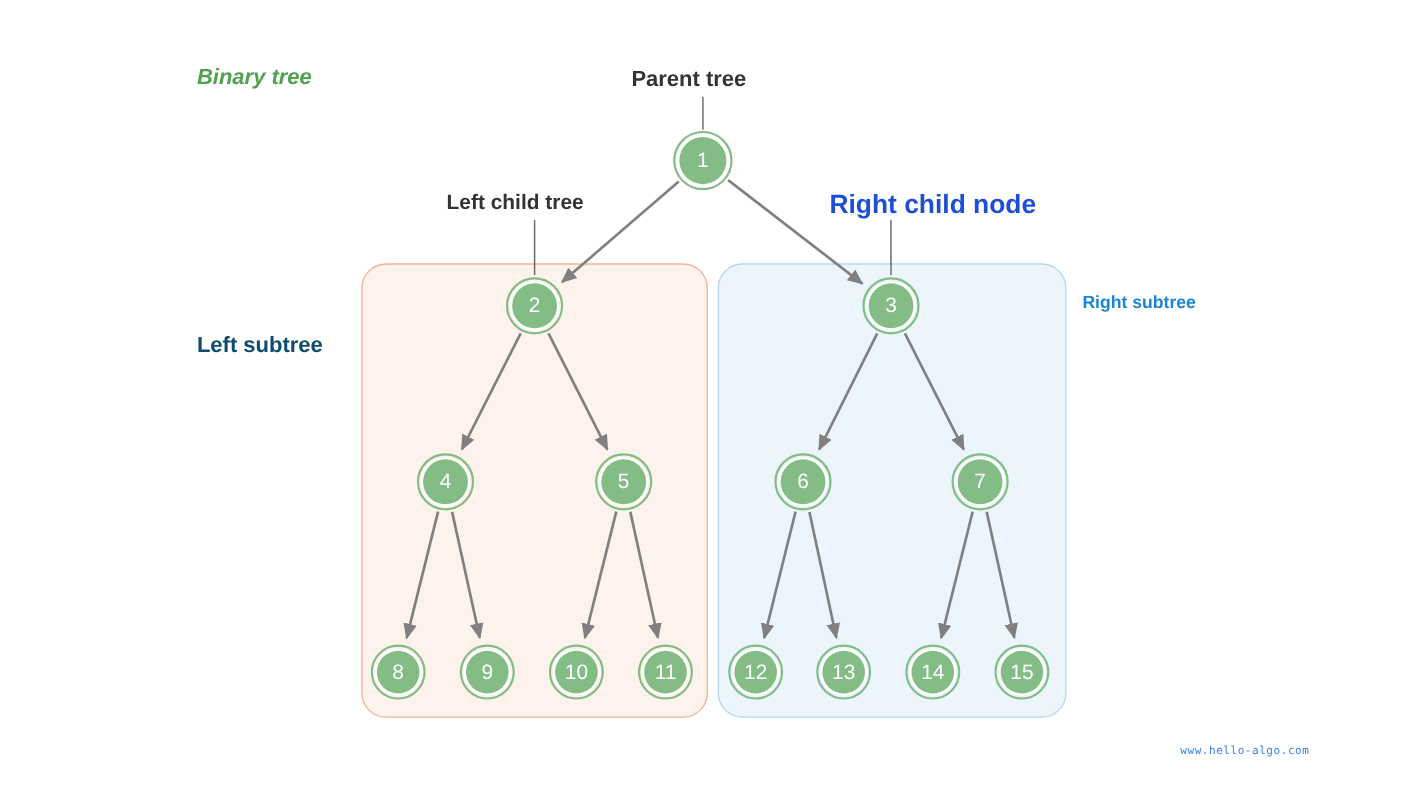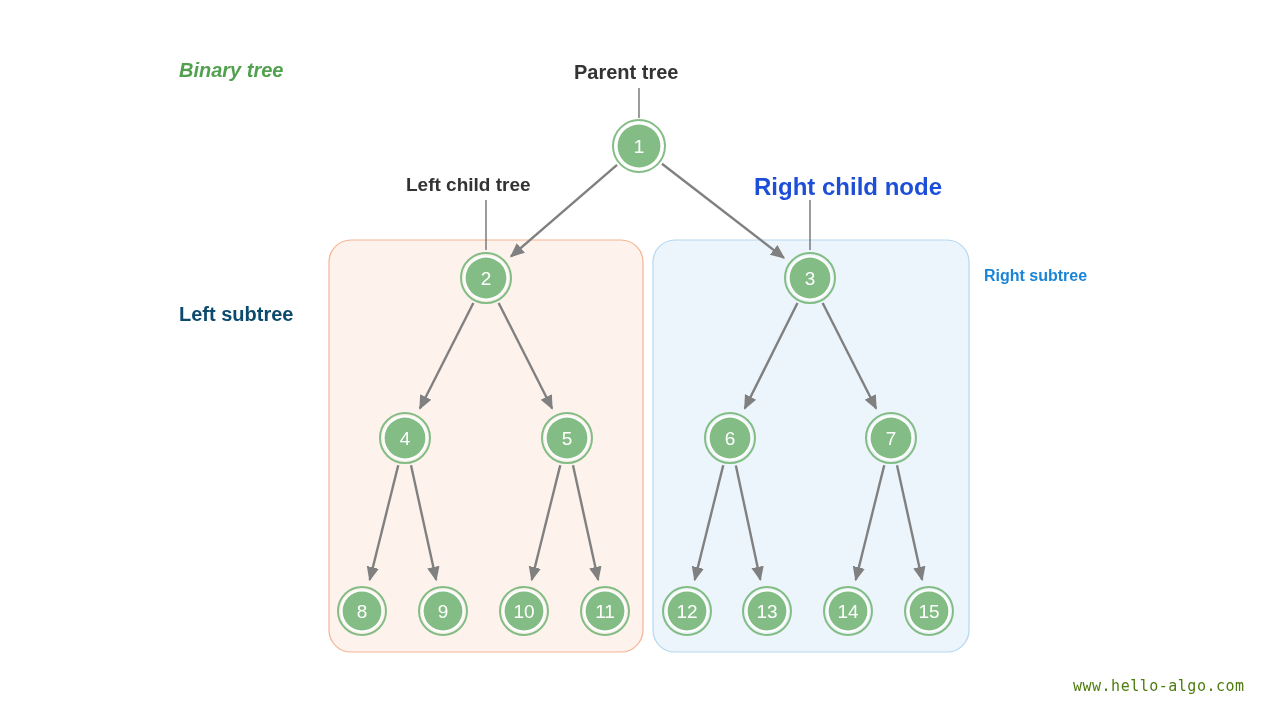--- a/index.html
+++ b/index.html
@@ -69,22 +69,22 @@
     font-size: 16px;
     color: #1a84d6;
     left: 984px;
     top: 268px;
   }
   .watermark {
     position: absolute;
     left: 1073px;
     top: 677px;
     font-family: "DejaVu Sans Mono", monospace;
-    font-size: 15px;
-    color: #4d7c0f;
+    font-size: 10px;
+    color: #3b82f6;
     letter-spacing: 0.5px;
     white-space: nowrap;
   }
   .node-text {
     font-family: "Liberation Sans", sans-serif;
     font-size: 19px;
     fill: #ffffff;
     text-anchor: middle;
     dominant-baseline: central;
   }

